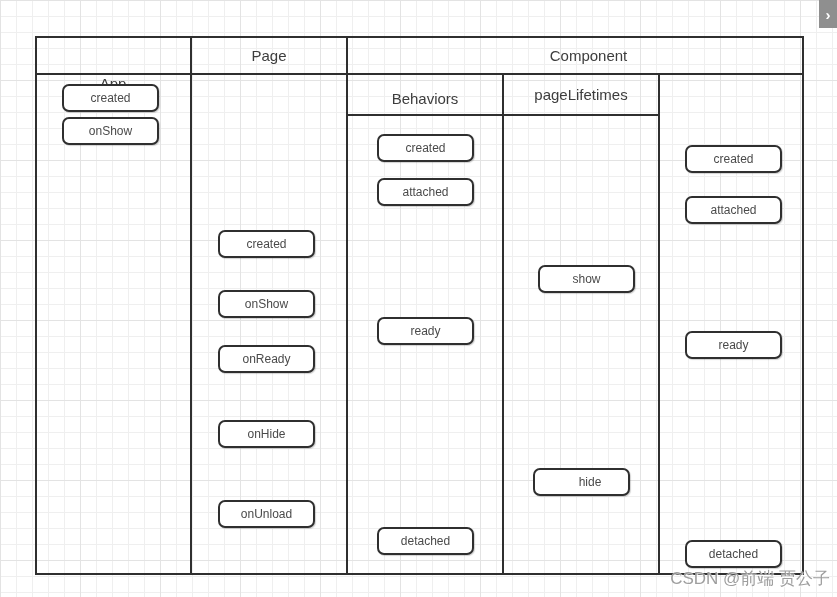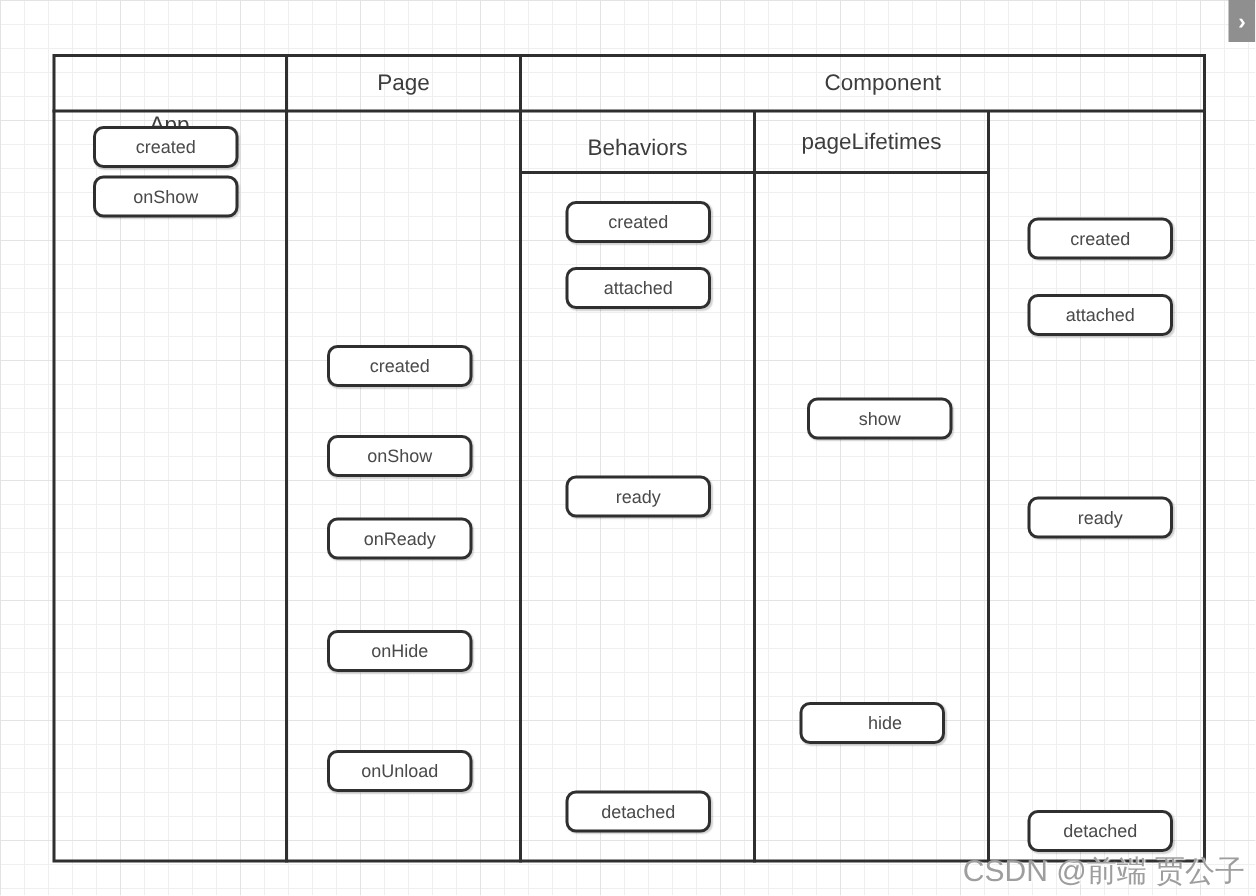--- a/index.html
+++ b/index.html
@@ -61,21 +61,21 @@
     background: #8f8f8f;
     display: flex; align-items: center; justify-content: center;
     cursor: pointer;
   }
   .panel-toggle span {
     color: #ffffff; font-size: 15px; font-weight: bold; line-height: 1;
   }
   .watermark {
     position: absolute;
     right: 7px; top: 567px;
-    font-size: 20px;
+    font-size: 17px;
     color: #9e9e9e;
     white-space: nowrap;
     text-shadow: 1px 1px 1px rgba(255,255,255,0.95);
   }
 </style>
 </head>
 <body>
 
 <div id="canvas">
 

